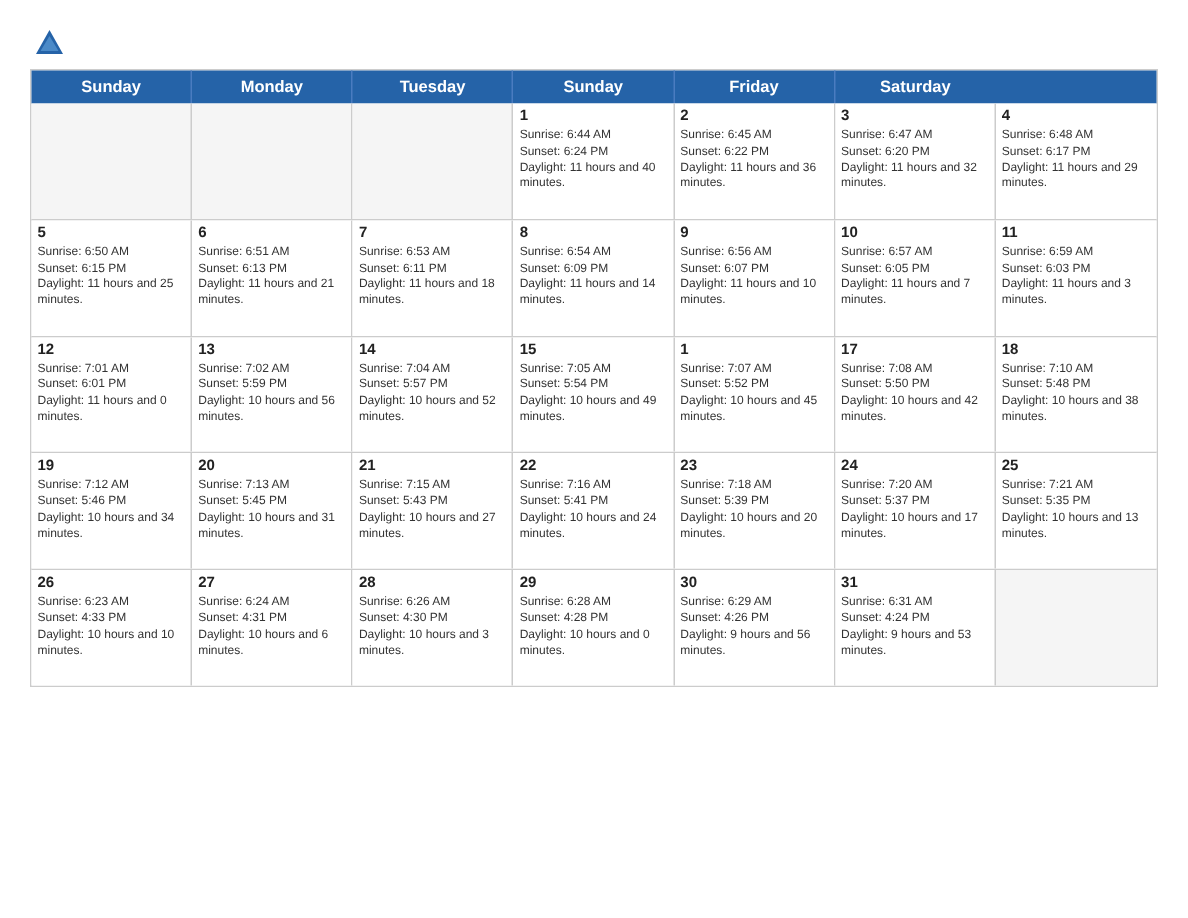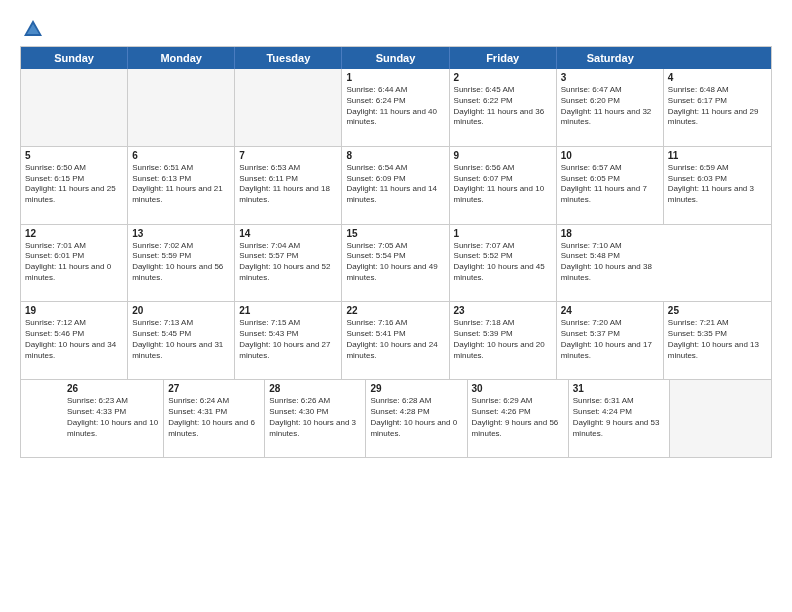--- a/index.html
+++ b/index.html
@@ -74,21 +74,20 @@
       flex-direction: column;
     }
     .cal-row {
       display: grid;
       grid-template-columns: repeat(7, 1fr);
       flex: 1;
       border-bottom: 1px solid #ccc;
     }
     .cal-row:last-child {
       border-bottom: none;
-      margin-left: 42px;
     }
     .cal-cell {
       border-right: 1px solid #ccc;
       padding: 3px 4px;
       font-size: 8.5px;
       color: #333;
       vertical-align: top;
       min-height: 70px;
       background: #fff;
     }
@@ -209,20 +208,24 @@
           </div>
           <div class="cal-cell">
             <div class="day-num">15</div>
             <div class="cell-text">Sunrise: 7:05 AM<br>Sunset: 5:54 PM<br>Daylight: 10 hours and 49 minutes.</div>
           </div>
           <div class="cal-cell">
             <div class="day-num">1</div>
             <div class="cell-text">Sunrise: 7:07 AM<br>Sunset: 5:52 PM<br>Daylight: 10 hours and 45 minutes.</div>
           </div>
           <div class="cal-cell">
+            <div class="day-num">17</div>
+            <div class="cell-text">Sunrise: 7:08 AM<br>Sunset: 5:50 PM<br>Daylight: 10 hours and 42 minutes.</div>
+          </div>
+          <div class="cal-cell">
             <div class="day-num">18</div>
             <div class="cell-text">Sunrise: 7:10 AM<br>Sunset: 5:48 PM<br>Daylight: 10 hours and 38 minutes.</div>
           </div>
         </div>
         <div class="cal-row">
           <div class="cal-cell">
             <div class="day-num">19</div>
             <div class="cell-text">Sunrise: 7:12 AM<br>Sunset: 5:46 PM<br>Daylight: 10 hours and 34 minutes.</div>
           </div>
           <div class="cal-cell">

